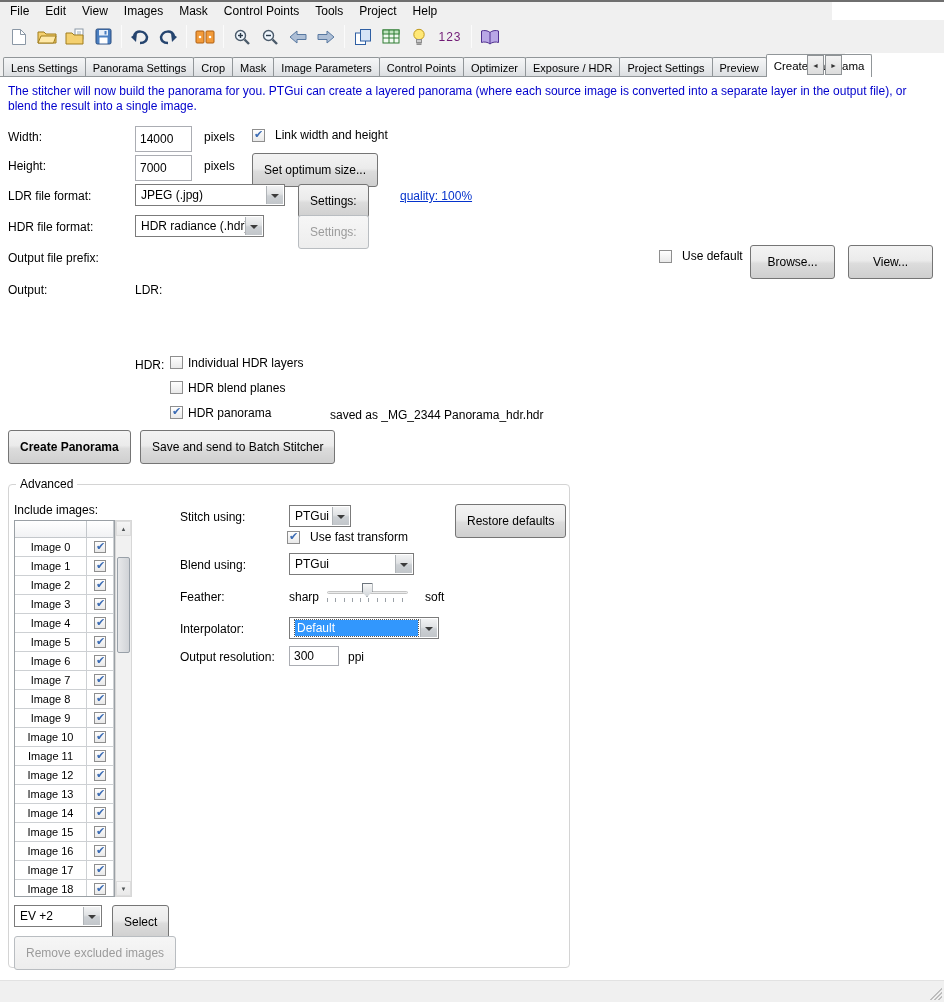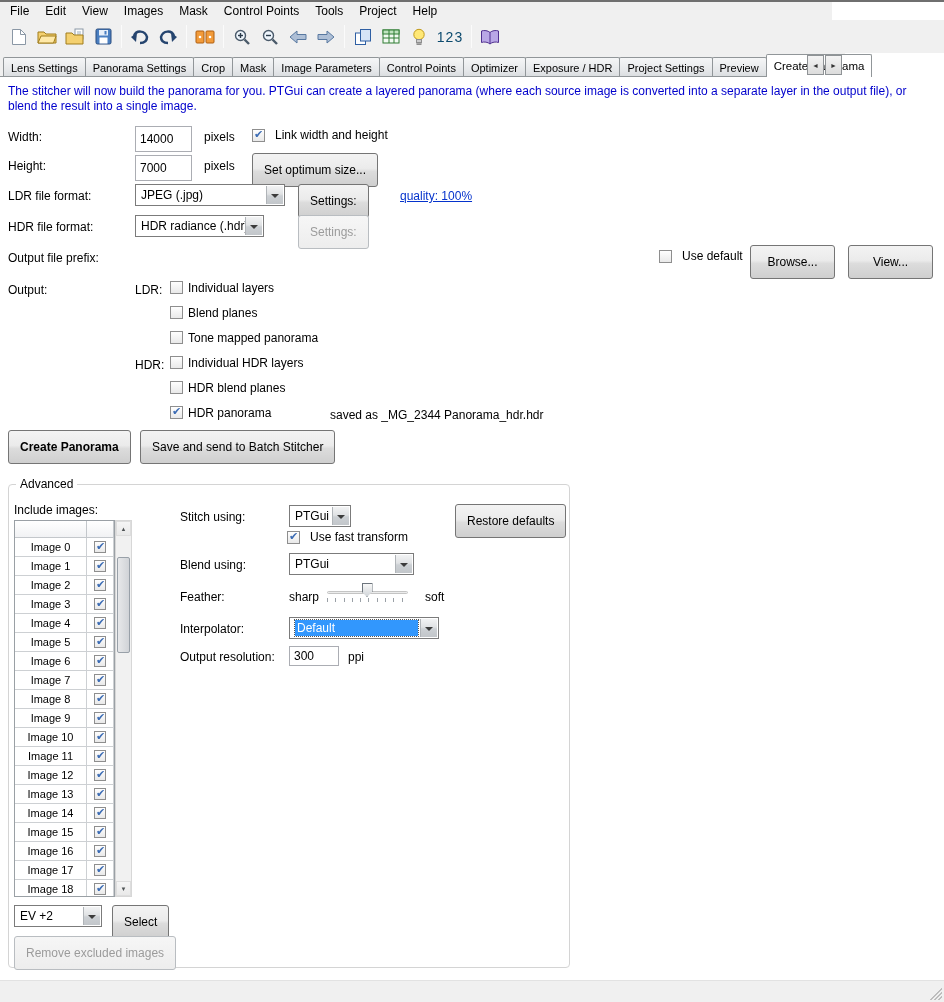--- a/index.html
+++ b/index.html
@@ -6,21 +6,21 @@
   html,body { width:944px; height:1002px; }
   body { font-family:"Liberation Sans","DejaVu Sans",sans-serif; font-size:12px; color:#000; background:#fff; position:relative; overflow:hidden; }
   .title-edge { position:absolute; left:0; top:0; width:944px; height:2px; background:#6f6f6f; }
   
   .menubar { position:absolute; left:0; top:2px; width:832px; height:18px; background:#f0f0f0; display:flex; align-items:center; padding-left:2px; }
   .menu-item { padding:2px 8px; white-space:nowrap; }
   
   .toolbar { position:absolute; left:0; top:20px; width:944px; height:33px; background:#f0f0f0; display:flex; align-items:center; padding-left:5px; }
   .tool-btn { width:28px; height:27px; display:flex; align-items:center; justify-content:center; flex:none; }
   .tb-sep { width:1px; height:23px; background:#c9c9c9; border-right:1px solid #fbfbfb; margin:0 4px; flex:none; }
-  .num-label { color:#0c4a6e; font-size:14px; letter-spacing:1px; }
+  .num-label { color:#701a75; font-size:12px; letter-spacing:1px; }
   
   .tabbar { position:absolute; left:0; top:53px; width:845px; height:24px; background:#f0f0f0; display:flex; align-items:flex-end; padding-left:3px; }
   .tabbar::after { content:""; position:absolute; left:0; right:0; bottom:0; height:1px; background:#919699; z-index:2; }
   .tab { position:relative; height:20px; padding:0 7px; display:flex; align-items:center; background:linear-gradient(#f5f6f7,#e7e9eb 60%,#d9dcdf); border:1px solid #919699; border-bottom:none; border-radius:2px 2px 0 0; margin-right:-1px; font-size:11px; white-space:nowrap; z-index:1; }
   .tab.active { height:23px; background:#fff; z-index:3; font-size:11.5px; }
   .tab-scroll { position:absolute; right:3px; top:2px; display:flex; z-index:4; }
   .tsb { width:17px; height:20px; border:1px solid #8f9396; background:linear-gradient(#f4f4f4,#dcdcdc); display:flex; align-items:center; justify-content:center; font-size:7px; color:#333; margin-left:1px; }
   .tsb.left::after { content:"◄"; } .tsb.right::after { content:"►"; }
   
   .page { position:absolute; left:0; top:77px; width:944px; height:903px; background:#fff; }
@@ -289,38 +289,20 @@
   <span class="lab" style="left:8px;top:174px">Output file prefix:</span>
   <div class="cbrow" style="left:659px;top:172px">
     <span class="cb"></span>
     <span>Use default</span>
   </div>
   <span class="btn" style="left:750px;top:168px;width:85px">Browse...</span>
   <span class="btn" style="left:848px;top:168px;width:85px">View...</span>
 
   <span class="lab" style="left:8px;top:206px">Output:</span>
   <span class="lab" style="left:135px;top:206px">LDR:</span>
-  <div class="opt-col" style="left:170px;top:204px">
-
-      <div class="opt-row">
-        <span class="cb"></span>
-        <span>Individual layers</span>
-      </div>
-
-      <div class="opt-row">
-        <span class="cb"></span>
-        <span>Blend planes</span>
-      </div>
-
-      <div class="opt-row">
-        <span class="cb"></span>
-        <span>Tone mapped panorama</span>
-      </div>
-
-  </div>
   <span class="lab" style="left:135px;top:281px">HDR:</span>
   <div class="opt-col" style="left:170px;top:279px">
 
       <div class="opt-row">
         <span class="cb"></span>
         <span>Individual HDR layers</span>
       </div>
 
       <div class="opt-row">
         <span class="cb"></span>

